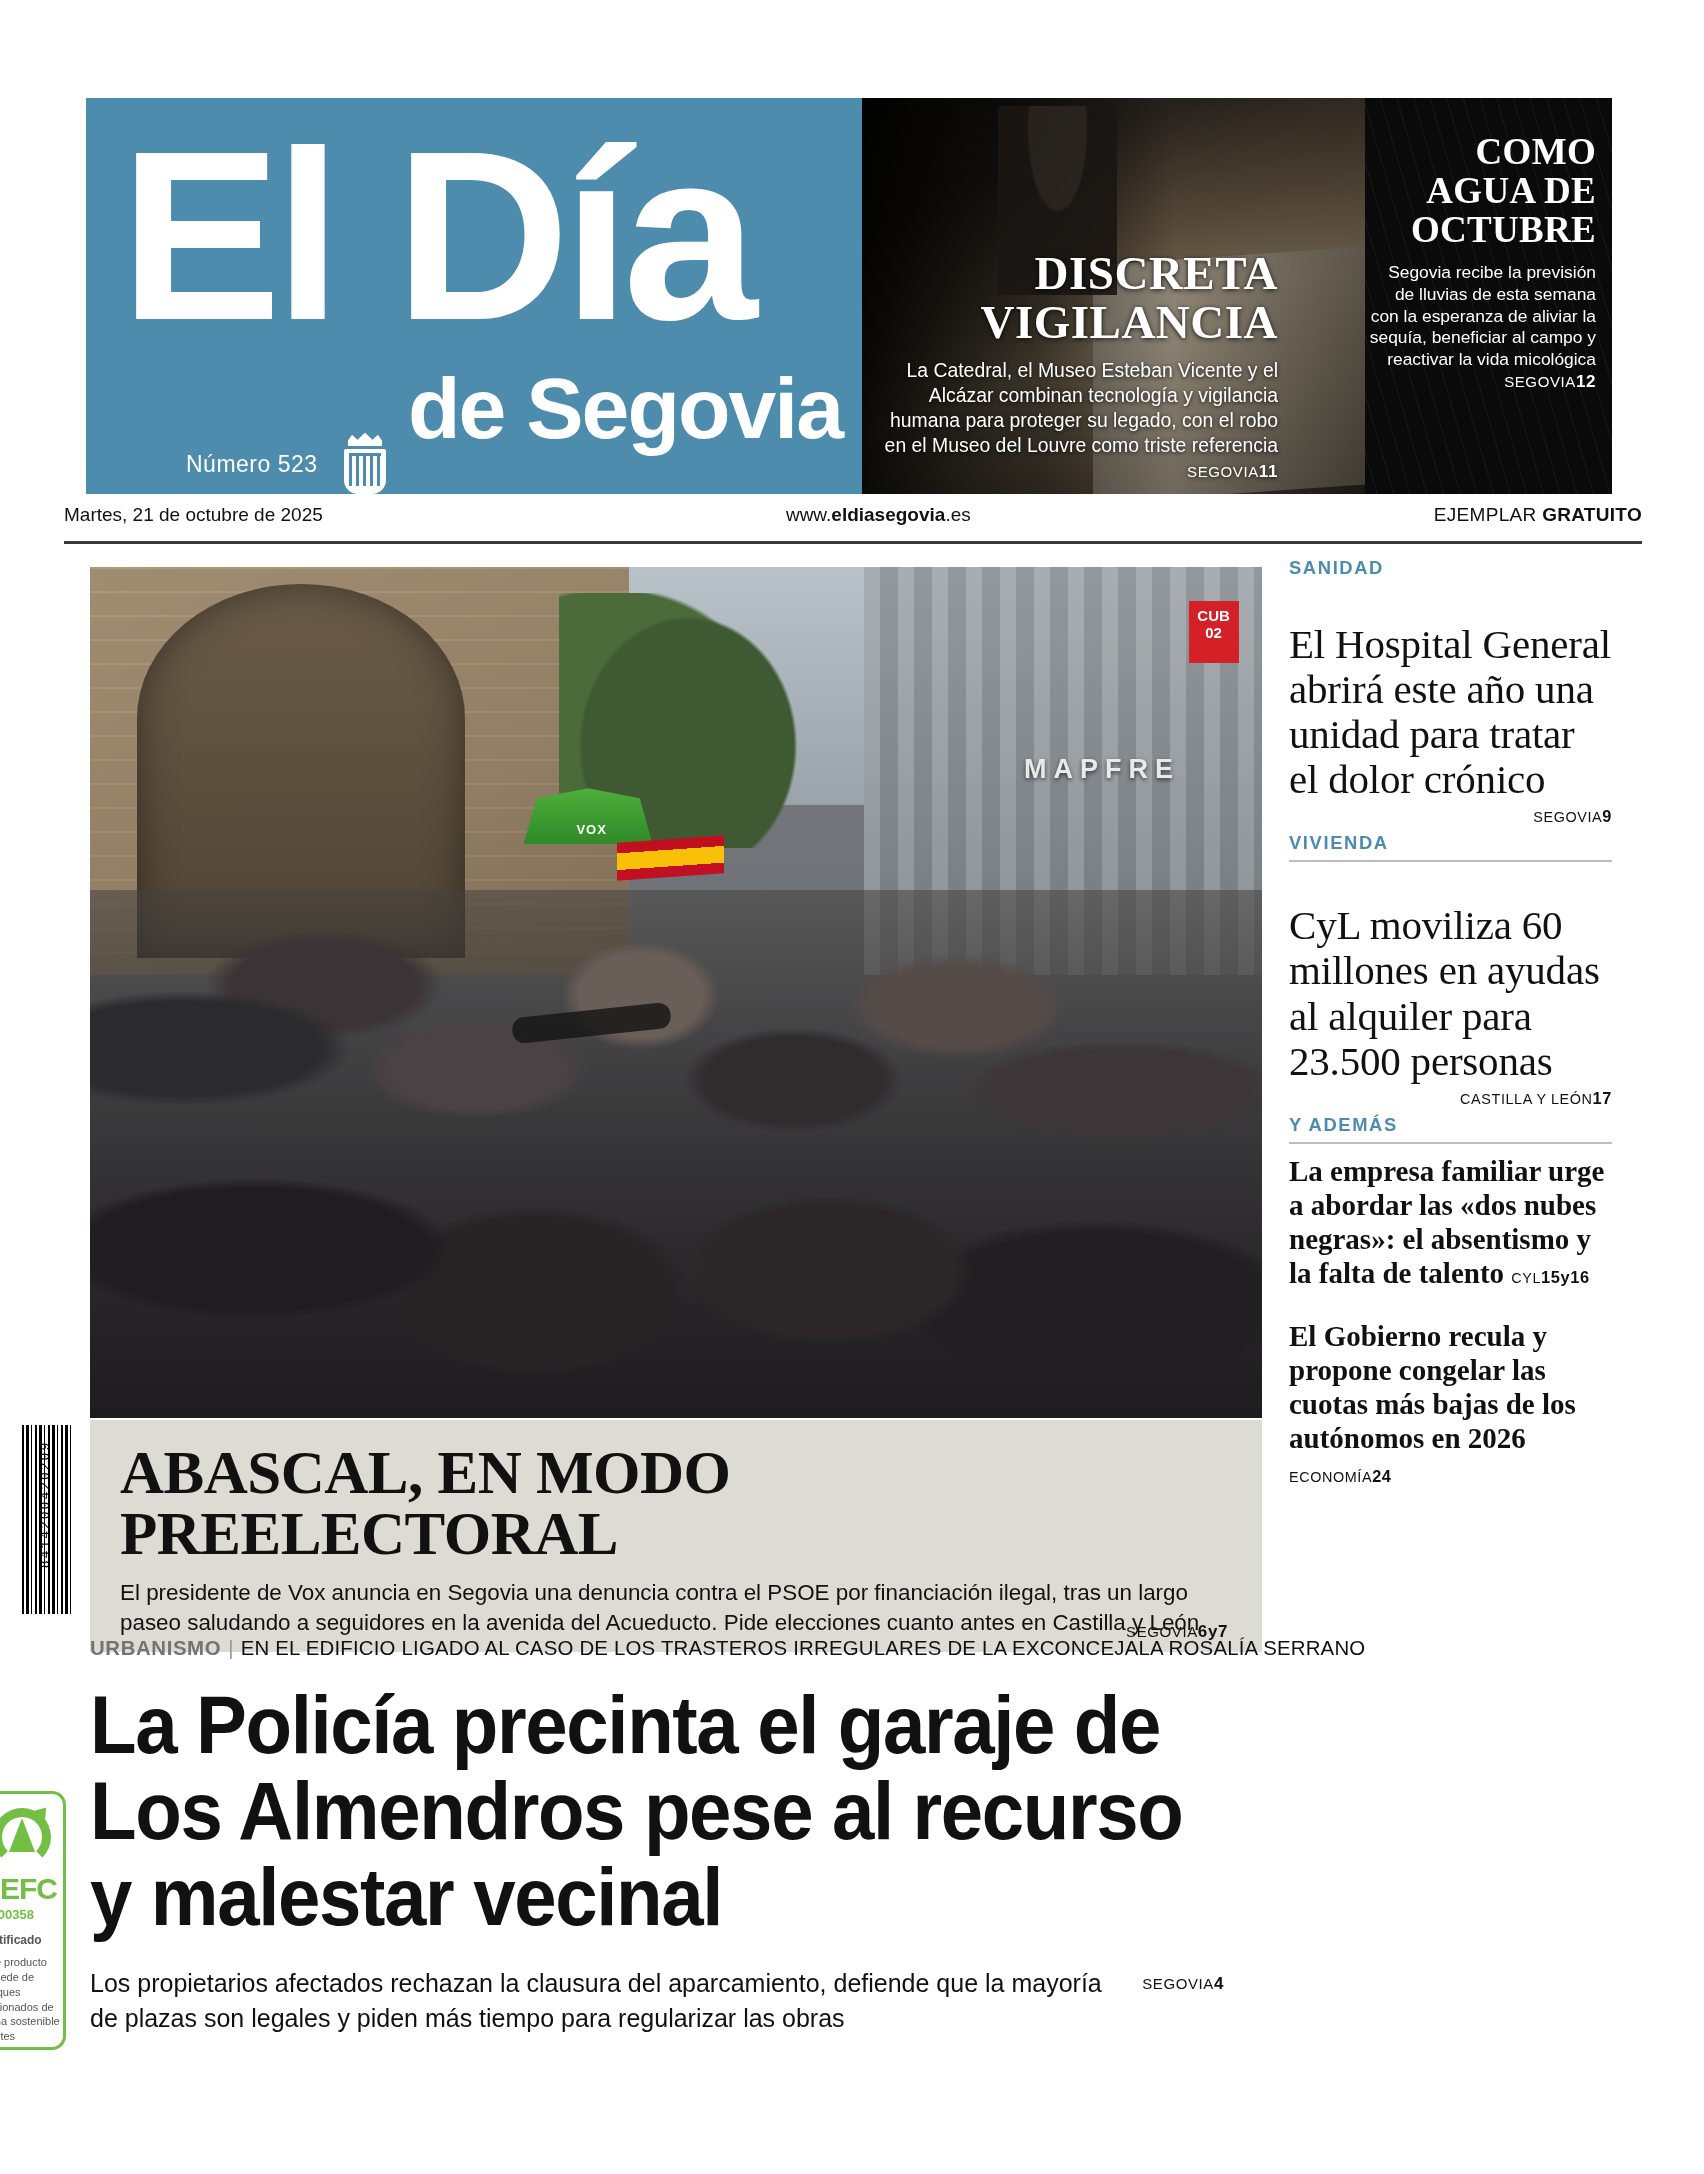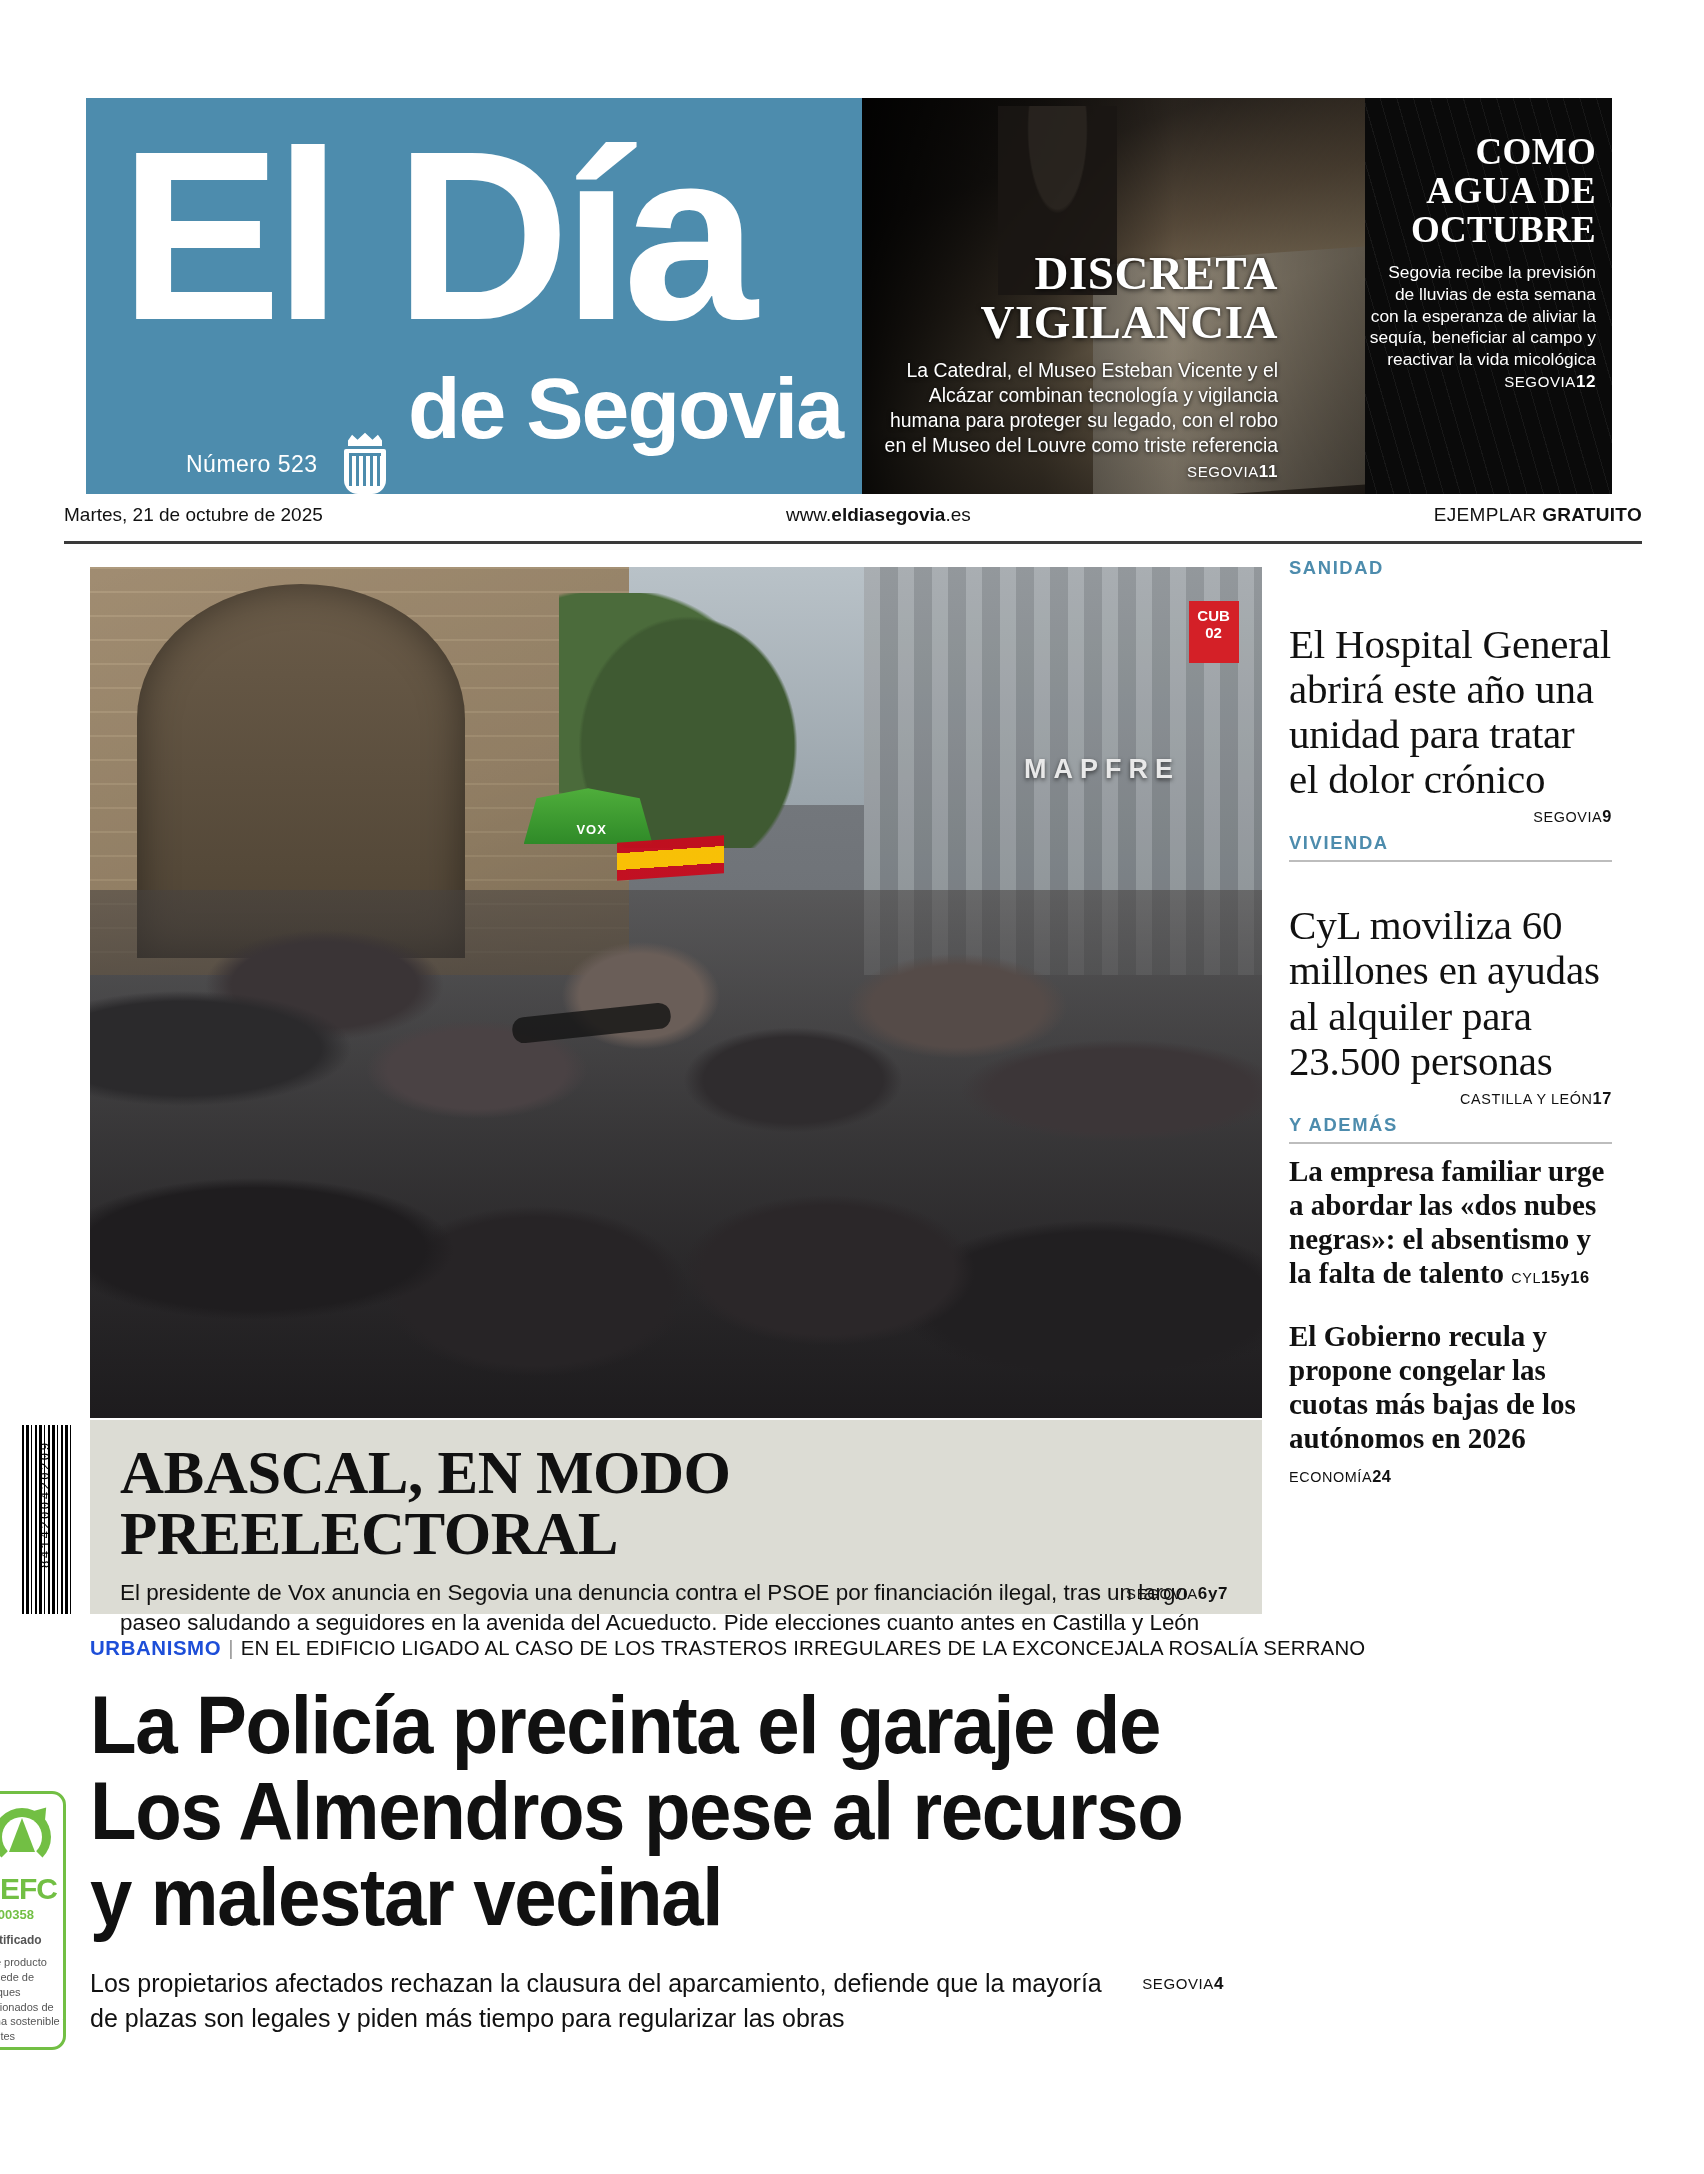--- a/index.html
+++ b/index.html
@@ -405,21 +405,21 @@
     width: 159px; height: 26px;
     background: rgba(20,20,20,.8);
     border-radius: 12px;
     transform: rotate(-6deg);
   }
 
   
   .caption {
     position: absolute;
     left: 90px; top: 1420px;
-    width: 1172px; height: 194px;
+    width: 1172px; height: 232px;
     background: #dcdcd4;
     padding: 22px 34px 12px 30px;
   }
   .cap-head {
     font-family: "Liberation Serif", serif;
     font-weight: bold;
     font-size: 61px;
     line-height: 1;
     letter-spacing: -0.5px;
     color: #111;
@@ -445,21 +445,21 @@
     left: 90px; top: 1637px;
     width: 1179px;
   }
   .lead-kicker {
     font-size: 20.4px;
     letter-spacing: 0.2px;
     color: #111;
     white-space: nowrap;
   }
   .lead-kicker .tag {
-    color: #1d4ed8;
+    color: #737373;
     font-weight: bold;
     letter-spacing: 0.6px;
   }
   .lead-kicker .sep {
     color: #999;
     margin: 0 7px;
     font-weight: normal;
   }
   .lead-head {
     margin-top: 22px;

